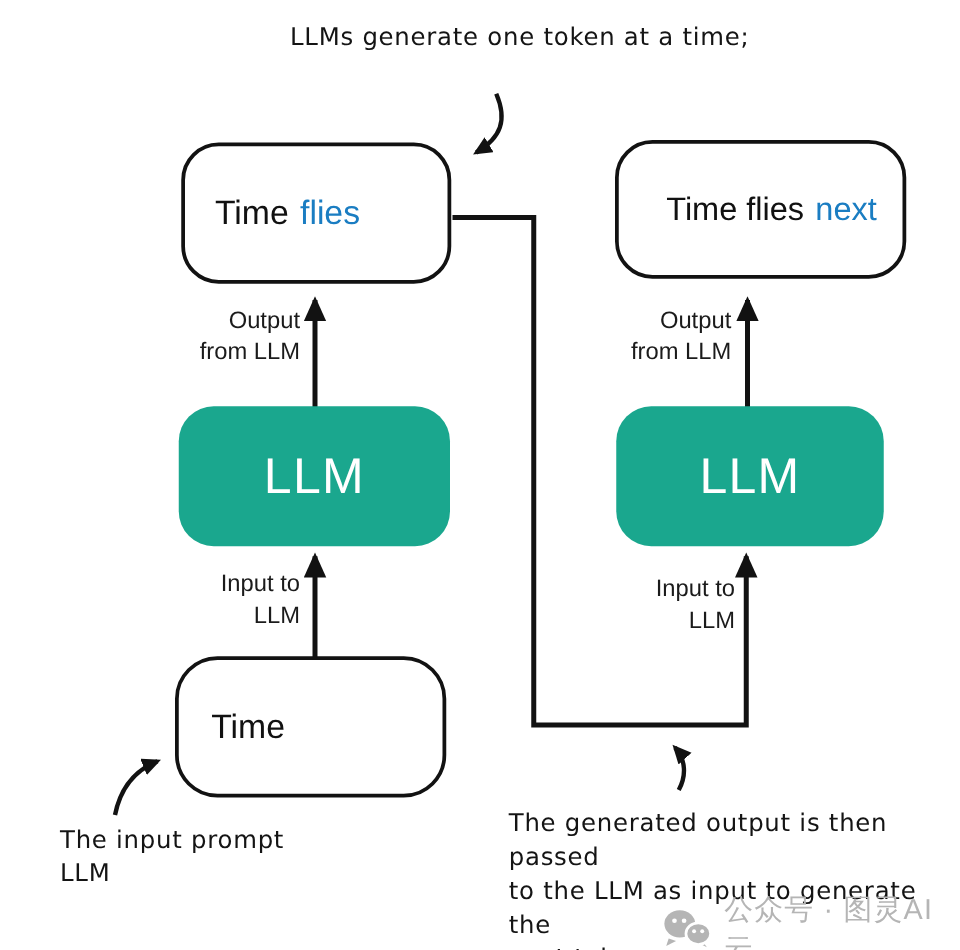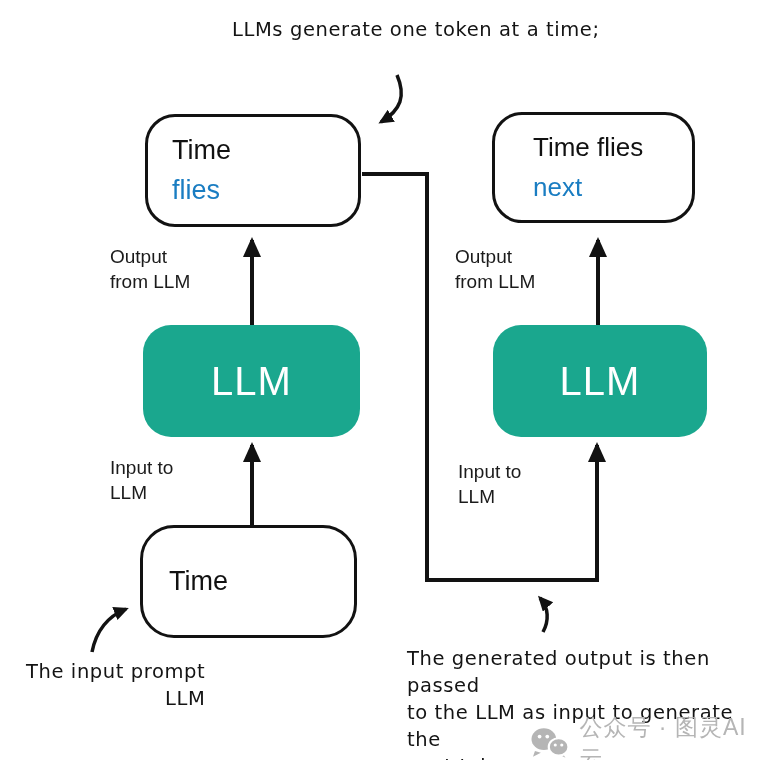--- a/index.html
+++ b/index.html
@@ -23,33 +23,34 @@
 
   .node{
     position:absolute;
     background:#ffffff;
     border:3px solid var(--line-black);
     border-radius:30px;
     display:flex;align-items:center;
     box-sizing:border-box;
     font-size:27px;color:#111;
   }
-  .node .txt{display:flex;gap:9px;align-items:baseline;flex-direction:column;}
+  .node .txt{display:flex;gap:9px;align-items:baseline;}
   .hl{color:var(--highlight-blue);font-weight:normal;}
 
   .llm{
     position:absolute;
     background:var(--accent-teal);
     border-radius:28px;
     display:flex;align-items:center;justify-content:center;
     color:#ffffff;font-size:40px;letter-spacing:1px;
   }
 
   .arrow-label{
     position:absolute;
+    text-align:right;
     font-size:19px;line-height:25px;
     color:var(--label-color);
   }
 
   .annotation{
     position:absolute;
     font-size:19.5px;line-height:27px;
     letter-spacing:0.6px;
     color:#141414;
     font-family:"DejaVu Sans", sans-serif;
@@ -125,42 +126,42 @@
     <div>Input to</div>
     <div>LLM</div>
   </div>
 
   <div class="node" style="left:140px;top:525px;width:217px;height:113px;padding-left:26px;border-radius:34px;">
     <div class="txt">
       <span>Time</span>
     </div>
   </div>
 
-  <div class="node" style="left:492px;top:112px;width:203px;height:111px;padding-left:38px;font-size:26px;">
+  <div class="node" style="left:492px;top:112px;width:233px;height:111px;padding-left:38px;font-size:26px;text-align:center;">
     <div class="txt">
       <span>Time flies</span>
       <span class="hl">next</span>
     </div>
   </div>
 
   <div class="arrow-label" style="left:455px;top:244px;width:130px;">
     <div>Output</div>
     <div>from LLM</div>
   </div>
 
   <div class="llm" style="left:493px;top:325px;width:214px;height:112px;">
     <span>LLM</span>
   </div>
 
   <div class="arrow-label" style="left:458px;top:459px;width:130px;">
     <div>Input to</div>
     <div>LLM</div>
   </div>
 
-  <div class="annotation" style="left:26px;top:658px;text-align:right;">
+  <div class="annotation" style="left:48px;top:658px;">
     <div>The input prompt</div>
     <div>LLM</div>
   </div>
 
   <div class="annotation" style="left:407px;top:645px;">
     <div>The generated output is then passed</div>
     <div>to the LLM as input to generate the</div>
     <div>next token</div>
   </div>
 

